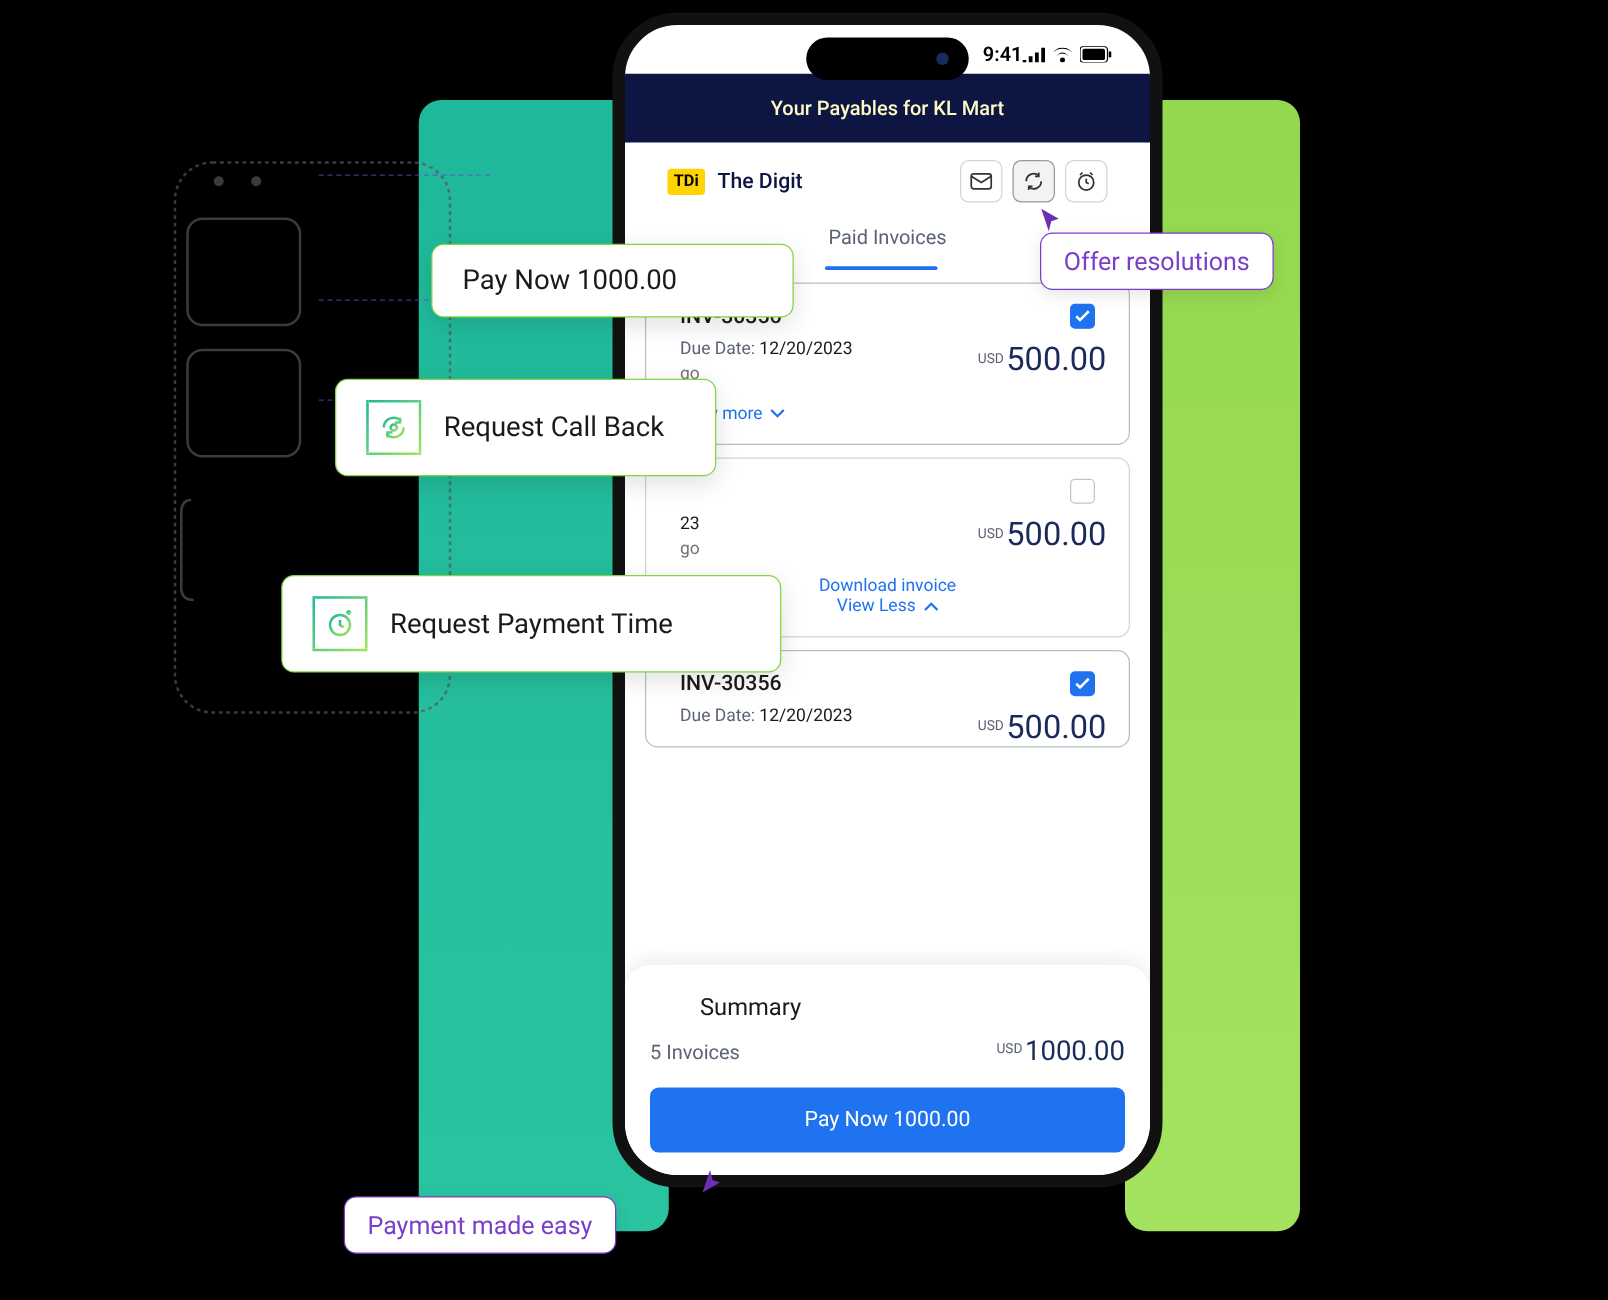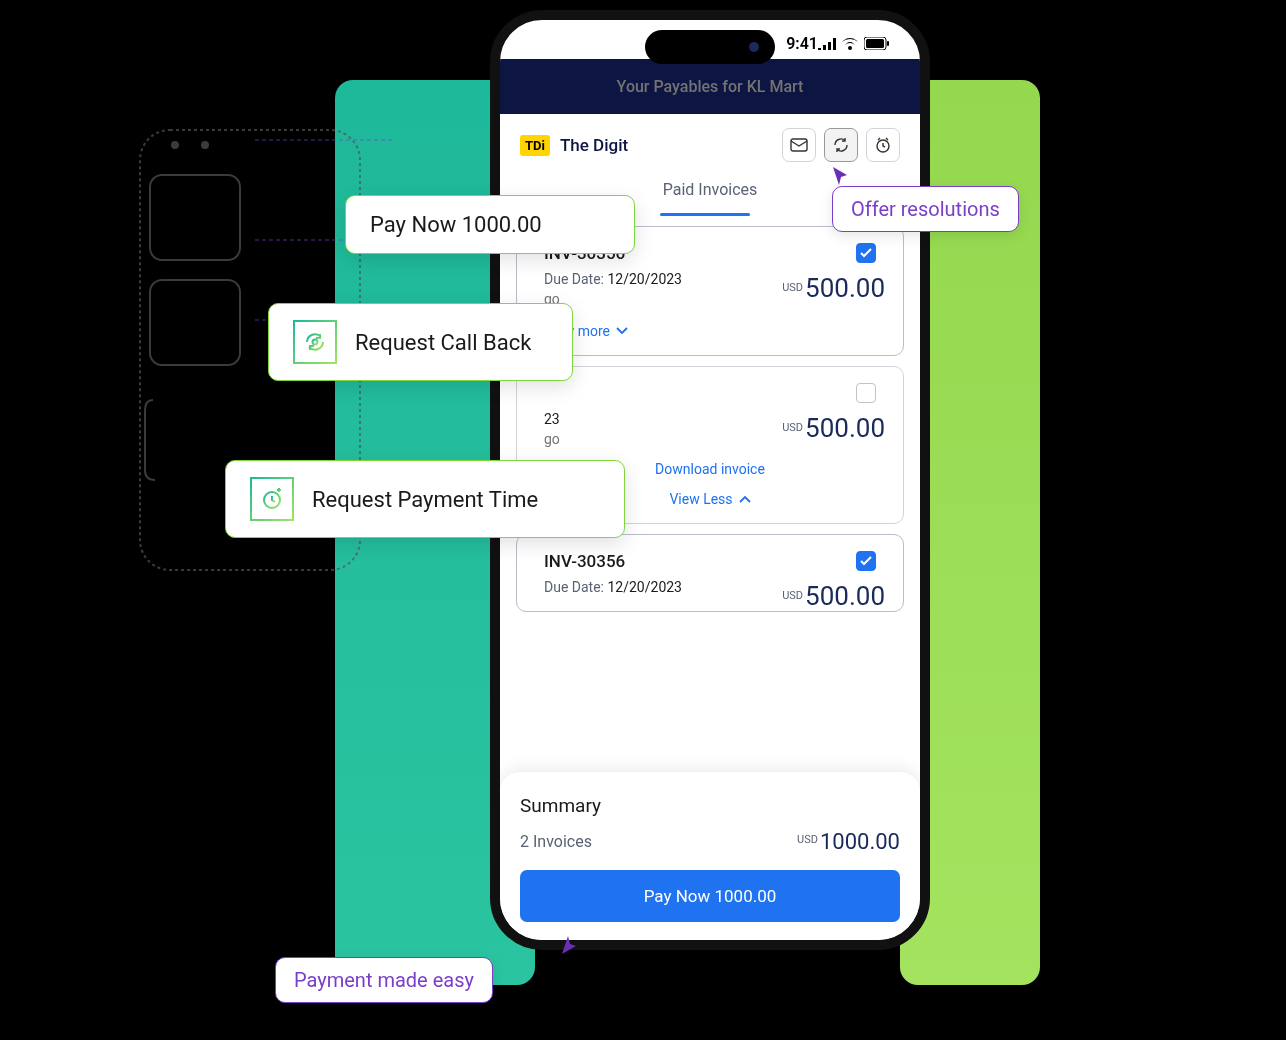--- a/index.html
+++ b/index.html
@@ -64,31 +64,31 @@
     justify-content: flex-end;
     align-items: center;
     padding: 14px 30px 6px;
     font-size: 16px;
     font-weight: 600;
     color: #000;
   }
   .status-right { display: flex; gap: 6px; align-items: center; }
   .app-header {
     background: #0d1642;
-    color: #737373;
+    color: #fef9c3;
     text-align: center;
     padding: 18px 0;
     font-size: 16px;
     font-weight: 500;
   }
   .merchant-row {
     display: flex;
     align-items: center;
     justify-content: space-between;
-    padding: 14px 20px;
+    padding: 14px 34px;
   }
   .merchant-left { display: flex; align-items: center; gap: 10px; }
   .tdi-logo {
     background: #ffd400;
     color: #000;
     font-weight: 700;
     font-size: 13px;
     padding: 3px 5px;
     border-radius: 3px;
   }
@@ -158,31 +158,31 @@
     flex: 1;
     border: 1px solid #c0c5cc;
     border-radius: 6px;
     padding: 8px;
     text-align: center;
     color: #1f72f0;
     font-size: 14px;
     cursor: pointer;
     background: #fff;
   }
-  .view-less { text-align: center; color: #1f72f0; font-size: 14px; margin-top: 14px; cursor: pointer; display: flex; justify-content: center; gap: 6px; align-items: center; }
+  .view-less { text-align: center; color: #1f72f0; font-size: 14px; cursor: pointer; display: flex; justify-content: center; gap: 6px; align-items: center; }
   .summary-panel {
     position: absolute;
     left: 0; right: 0; bottom: 0;
     background: #fff;
     border-top-left-radius: 20px;
     border-top-right-radius: 20px;
     padding: 22px 20px 18px;
     box-shadow: 0 -4px 16px rgba(0,0,0,0.08);
   }
-  .summary-title { font-size: 19px; color: #1a1a1a; margin-bottom: 12px; }
+  .summary-title { font-size: 19px; color: #1a1a1a; margin-bottom: 12px; margin-left: 40px; }
   .summary-row { display: flex; justify-content: space-between; align-items: center; margin-bottom: 16px; }
   .summary-count { font-size: 16px; color: #5a6275; }
   .primary-btn {
     background: #1f72f0;
     color: #fff;
     text-align: center;
     padding: 16px;
     border-radius: 7px;
     font-size: 17px;
     cursor: pointer;
@@ -370,21 +370,21 @@
       <span class="date">12/20/2023</span>
     </div>
     <div class="amount-block">
       <span class="currency-small">USD</span><span class="amount-big">500.00</span>
     </div>
   </div>
 
   <div class="summary-panel">
     <div class="summary-title">Summary</div>
     <div class="summary-row">
-      <span class="summary-count">2 Invoices</span>
+      <span class="summary-count">5 Invoices</span>
       <span>
         <span class="currency-small">USD</span><span class="amount-big" style="font-size:22px">1000.00</span>
       </span>
     </div>
     <div class="primary-btn">Pay Now 1000.00</div>
   </div>
 </div>
 
 <div class="callout c1">
   <span>Pay Now 1000.00</span>

